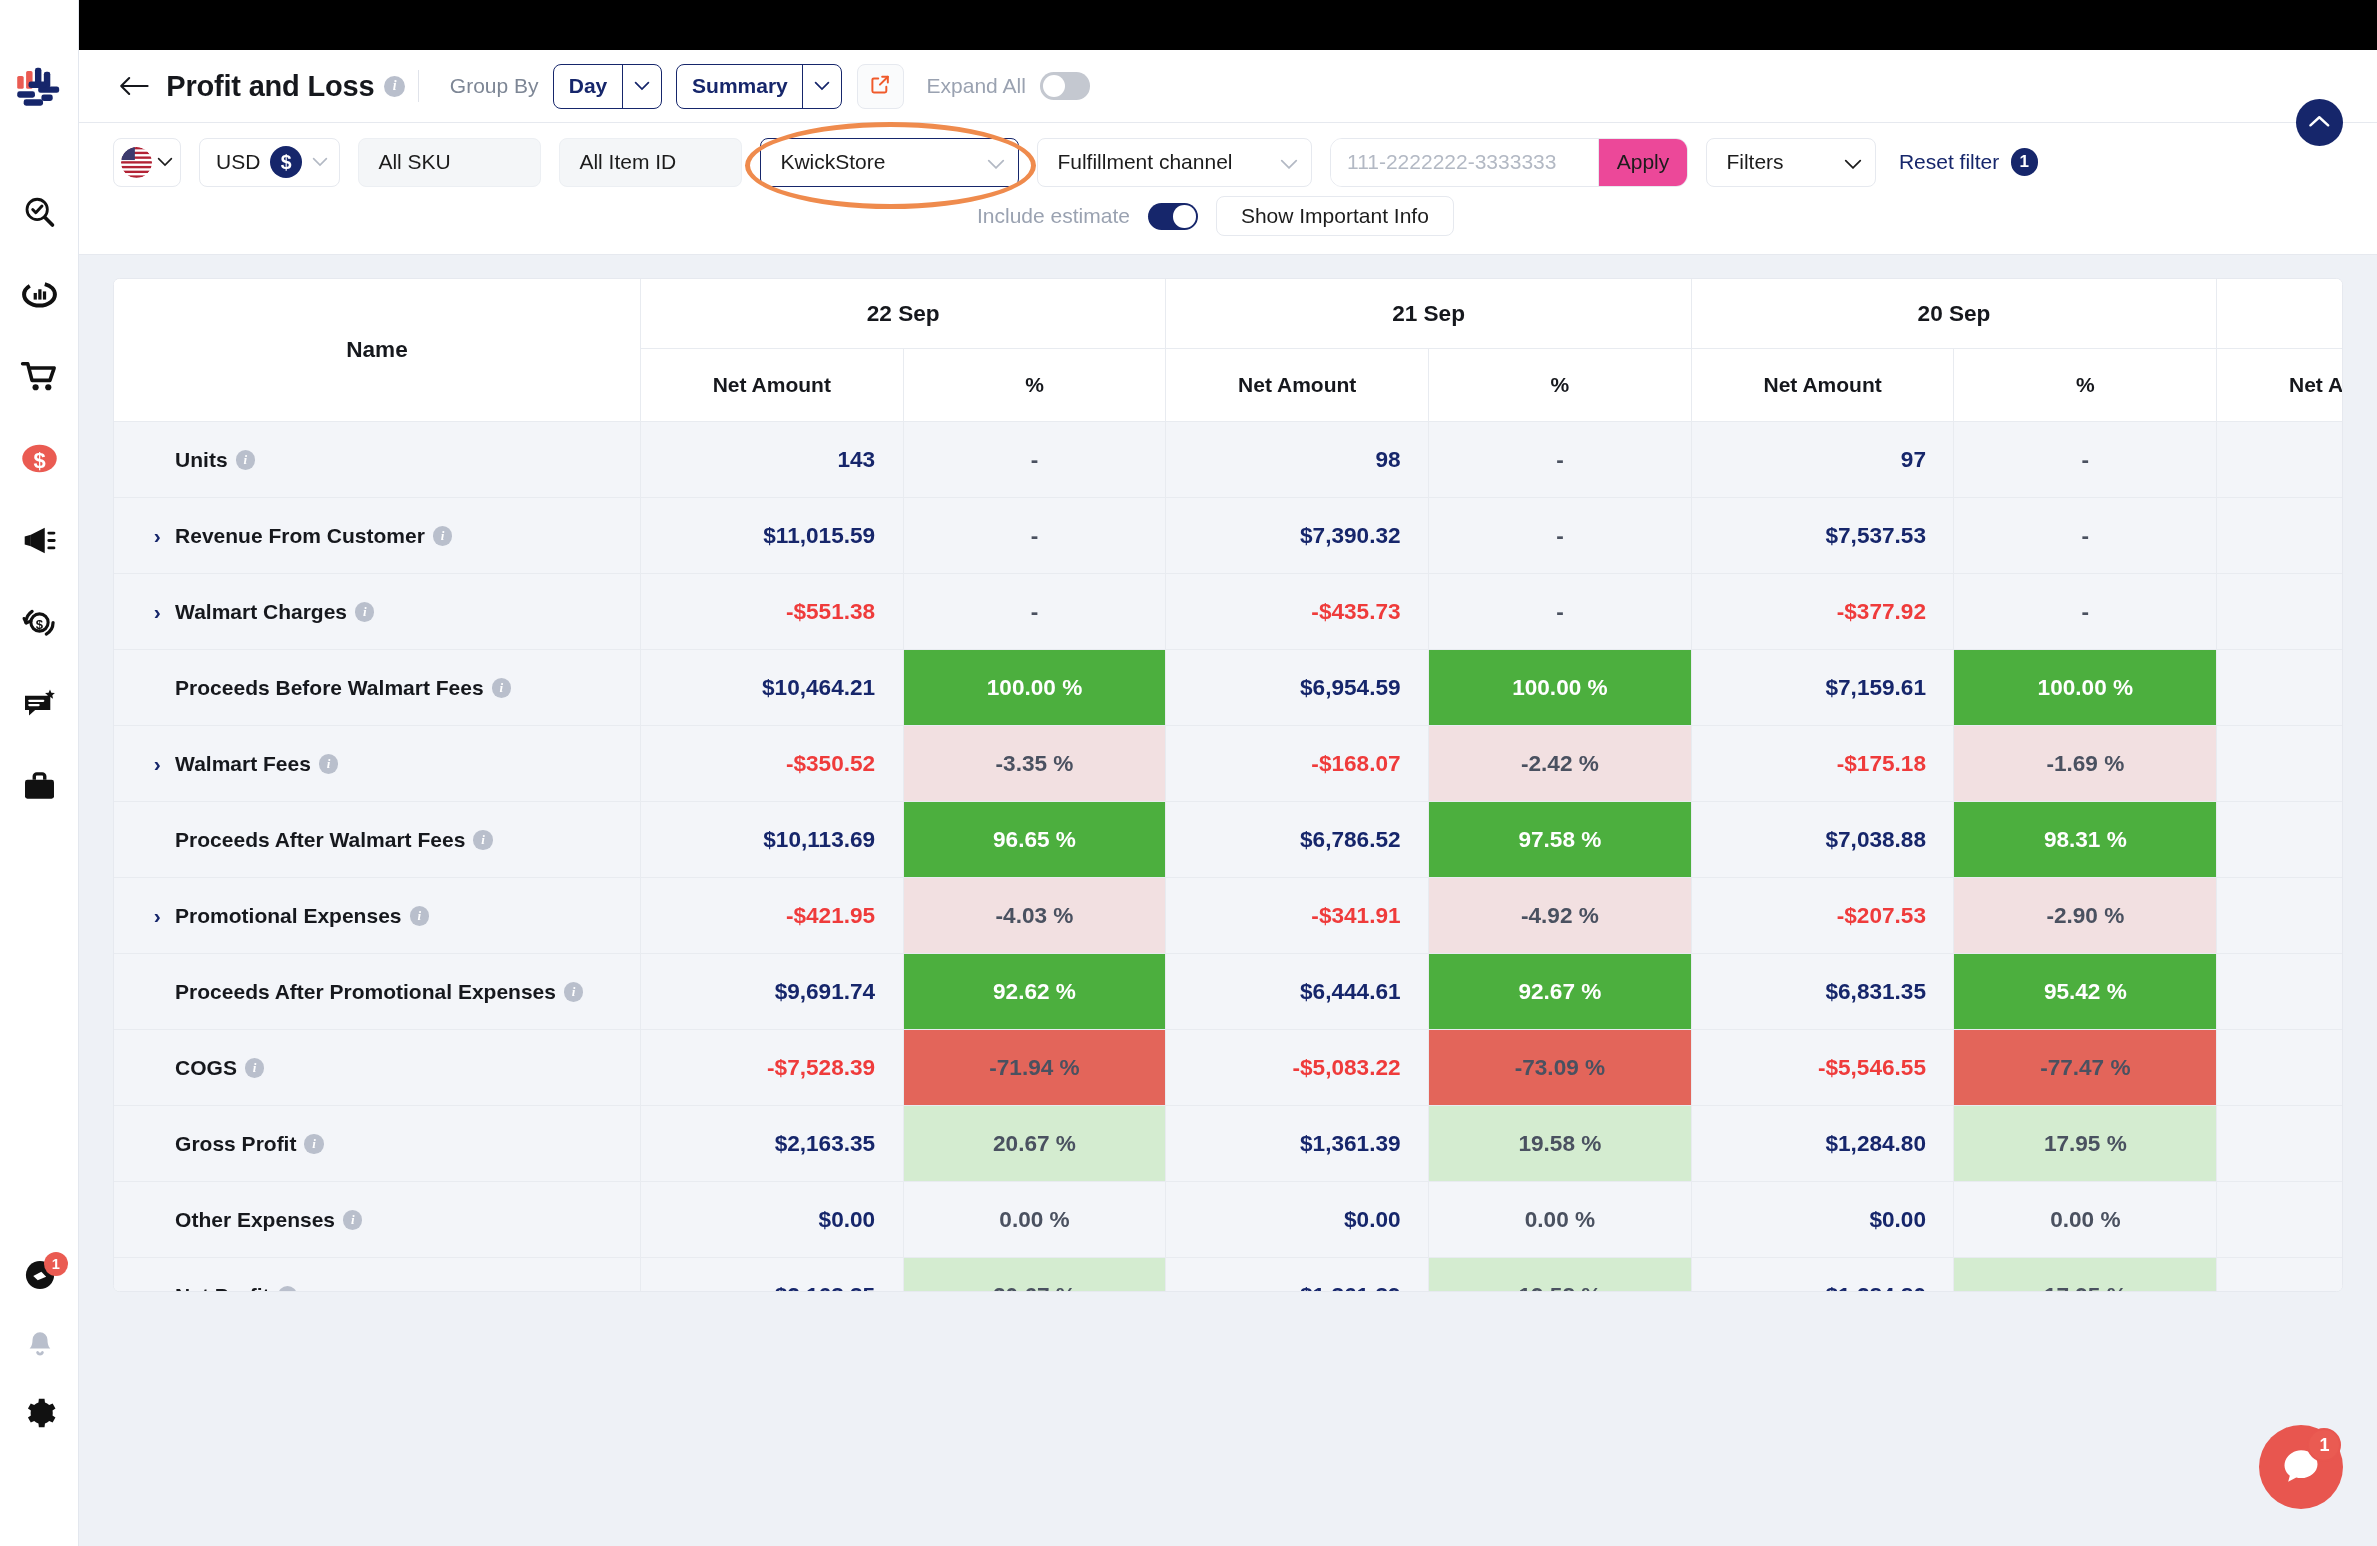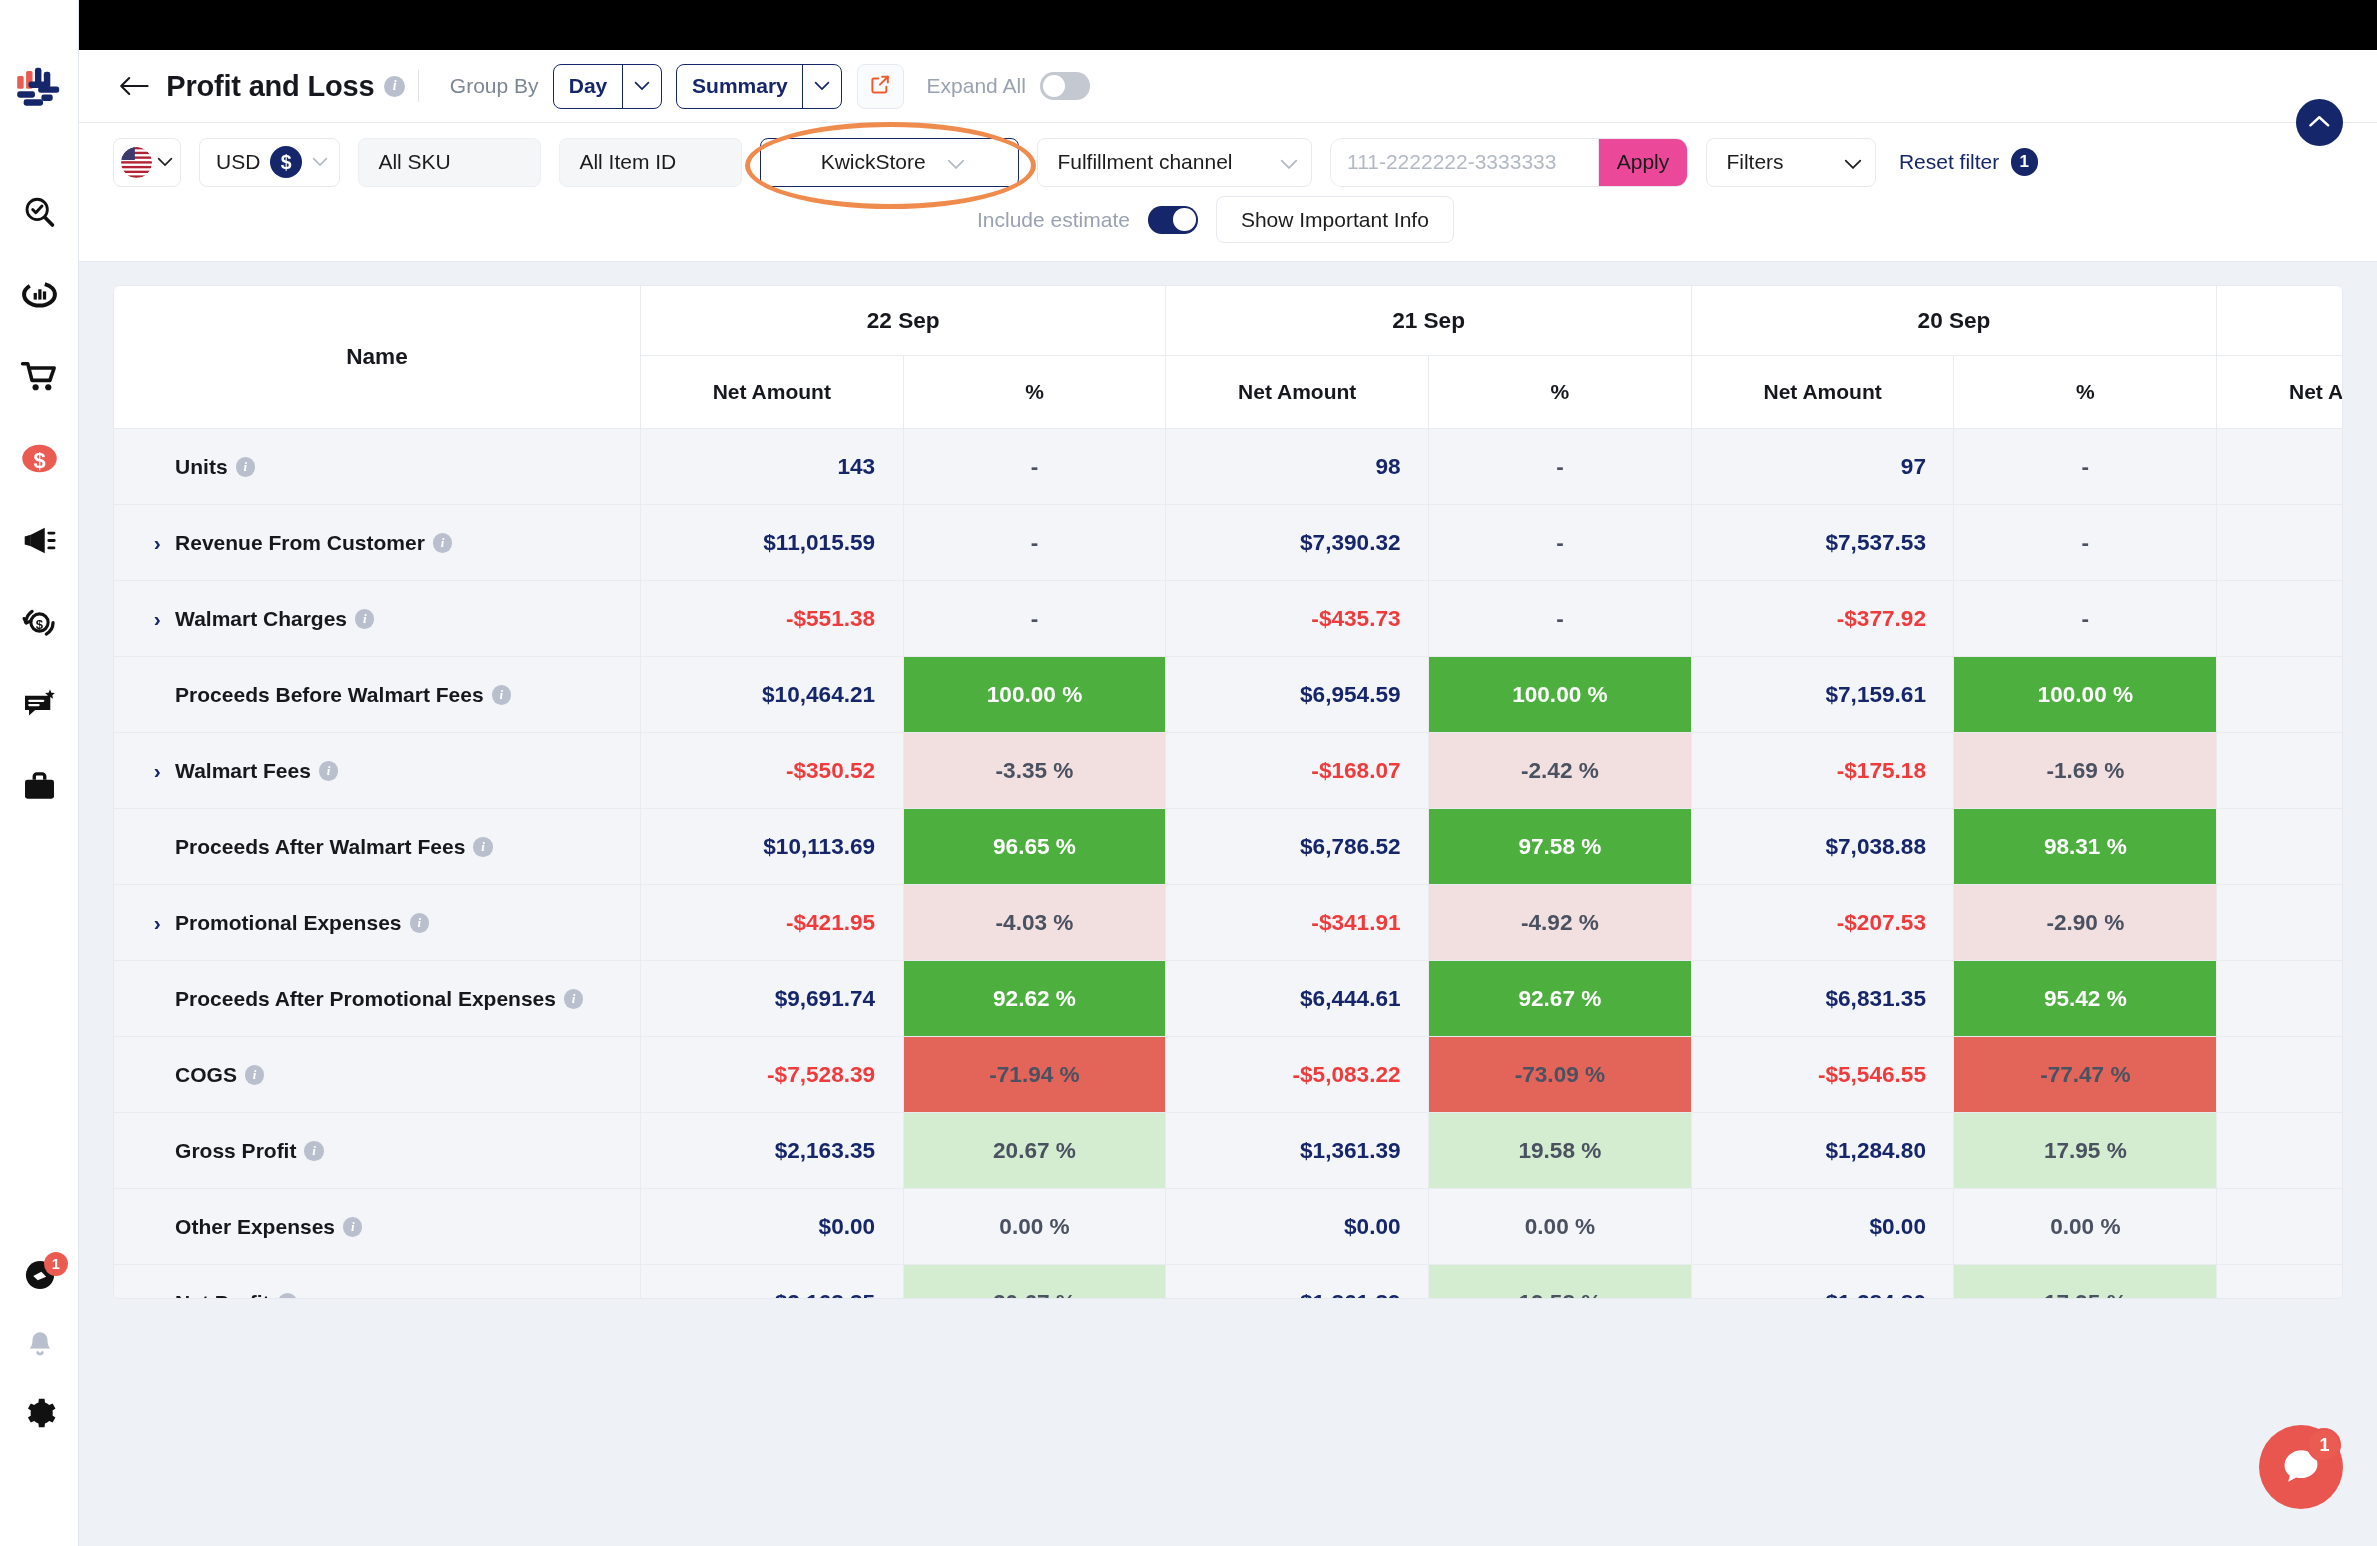--- a/index.html
+++ b/index.html
@@ -152,21 +152,21 @@
   .orderid-input::placeholder { color:#b3b9c4; }
   .apply-btn {
     width:89px; background:#ec4899; border-left:0.8px solid #e6e9ef;
     display:flex; align-items:center; justify-content:center; font-size:21px; color:#1c1c1c; cursor:pointer;
   }
   .reset-link { font-size:21px; color:#16266b; cursor:pointer; display:flex; align-items:center; gap:11.3px; margin-left:4.9px;}
   .reset-badge { width:27.5px; height:27.5px; border-radius:50%; background:#16266b; color:#fff;
     display:flex; align-items:center; justify-content:center; font-size:17px; font-weight:700; }
   .inc-est-label { font-size:21px; color:#9aa2b1; }
   .imp-btn {
-    height:47px; border:0.8px solid #e6e9ef; border-radius:8px; background:#fff;
+    height:40px; border:0.8px solid #e6e9ef; border-radius:8px; background:#fff;
     display:flex; align-items:center; padding:0 24px; font-size:21px; color:#1c1c1c; cursor:pointer;
   }
 
   
   .tablewrap { margin:22.6px 34px 0 34px; background:#fff; border-radius:6.5px; overflow:hidden;
     border:0.8px solid #e6e9ef; height:1014px; }
   table { border-collapse:collapse; width:2366px; table-layout:fixed; }
   th, td { border-right:0.8px solid #e8ebf0; border-bottom:0.8px solid #e8ebf0; }
   thead th { background:#fff; }
   .col-name  { width:519px; }
@@ -440,21 +440,21 @@
             <svg width="16" height="9.7" viewBox="0 0 20 12">
                 <path d="M2 2l8 8 8-8" stroke="#b3b9c4" stroke-width="2" fill="none" stroke-linecap="round"></path>
               </svg>
           </span>
         </div>
 
         <div class="txt-filter">All SKU</div>
         <div class="txt-filter">All Item ID</div>
 
         <div class="store-wrap">
-          <div class="dd-filter focused" style="width:259px;justify-content:center;">
+          <div class="dd-filter focused" style="width:259px;">
             <span>KwickStore</span>
             <span>
               <svg width="18" height="10.5" viewBox="0 0 22 13">
                   <path d="M2 2l9 9 9-9" stroke="#b3b9c4" stroke-width="2.1" fill="none" stroke-linecap="round"></path>
                 </svg>
             </span>
           </div>
           <div class="ellipse-highlight"></div>
         </div>
 

